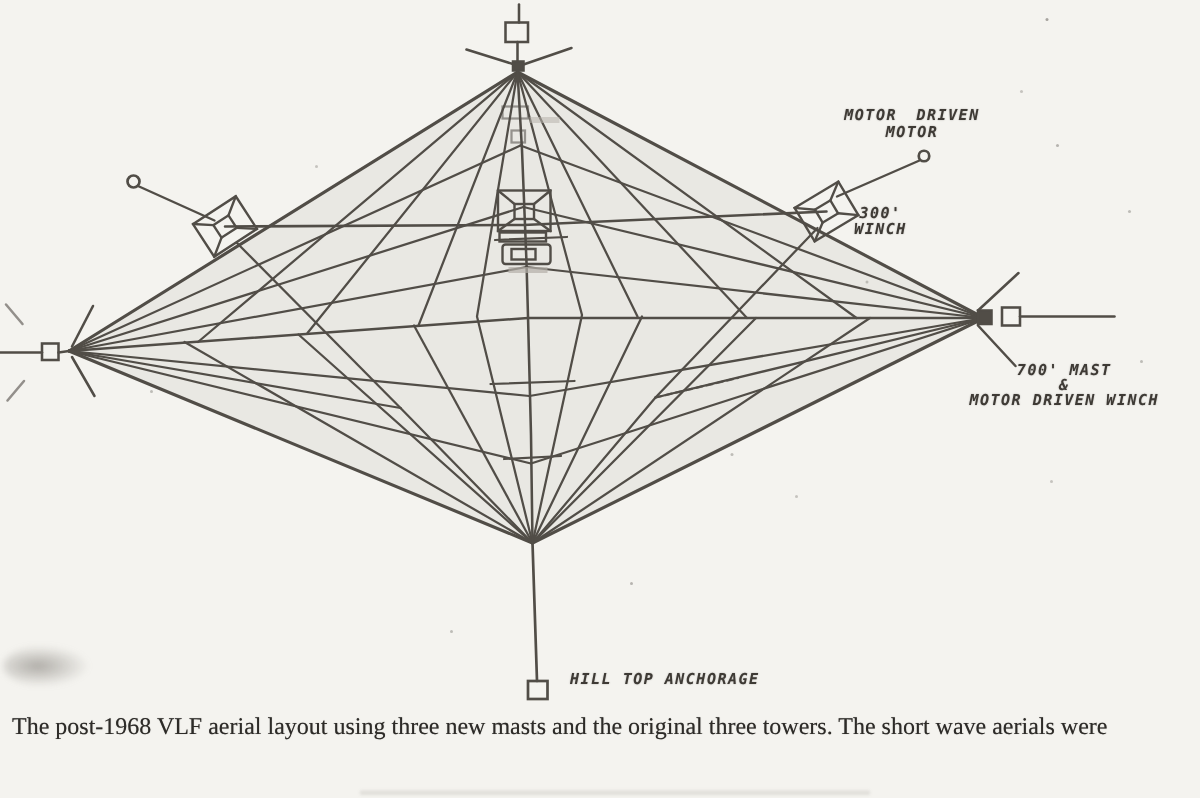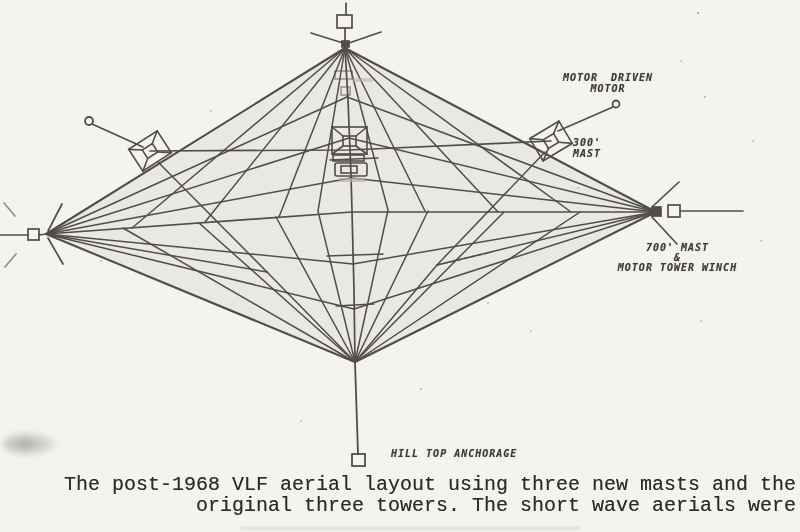--- a/index.html
+++ b/index.html
@@ -7,22 +7,22 @@
   }
   html,body{margin:0;padding:0;}
   #page{position:relative;width:800px;height:532px;background:var(--paper);overflow:hidden;
         font-family:"Liberation Sans",sans-serif;}
   svg{position:absolute;left:0;top:0;}
   .diagram-label{position:absolute;font-family:"DejaVu Sans Mono",monospace;font-weight:bold;
         font-size:10px;line-height:11px;letter-spacing:1px;color:var(--label_ink);
         text-shadow:0 0 1px rgba(62,58,53,.45);white-space:nowrap;font-style:italic;}
   .center{text-align:center;}
   .caption{position:absolute;left:8px;top:474px;width:788px;
-        font-family:Liberation Mono, monospace;font-size:20px;line-height:21px;
-        color:var(--caption_ink);text-shadow:0 0 .5px rgba(45,43,40,.55);text-align:right;}
+        font-family:Liberation Serif, serif;font-size:16px;line-height:21px;
+        color:var(--caption_ink);text-shadow:0 0 .5px rgba(45,43,40,.55);}
   .caption .l2{padding-left:13px;}
   .smudge{position:absolute;left:2px;top:430px;width:58px;height:28px;border-radius:50%;
         background:radial-gradient(ellipse at 40% 50%, rgba(120,116,110,.55), rgba(120,116,110,0) 70%);
         filter:blur(2px);}
   .bottom-smear{position:absolute;left:240px;top:527px;width:340px;height:3px;background:#c9c6c0;
         opacity:.45;filter:blur(1px);}
   .speckles{position:absolute;left:697px;top:12px;width:2px;height:2px;background:rgba(90,86,80,.5);
         border-radius:50%;
         box-shadow:7px 84px 0 rgba(90,86,80,.4), 55px 128px 0 rgba(90,86,80,.35),
         -277px 376px 0 rgba(90,86,80,.4), -210px 290px 0 rgba(90,86,80,.35),
@@ -180,30 +180,30 @@
     </g>
   </svg>
 
   <div class="diagram-label center" style="left:538px;top:72px;width:140px;word-spacing:6px;">
     <div>MOTOR DRIVEN</div>
     <div style="word-spacing:1px;">MOTOR</div>
   </div>
 
   <div class="diagram-label center" style="left:556px;top:137px;width:62px;">
     <div>300'</div>
-    <div>MAST</div>
-  </div>
-
-  <div class="diagram-label center" style="left:600px;top:242px;width:155px;">
+    <div>WINCH</div>
+  </div>
+
+  <div class="diagram-label center" style="left:632px;top:242px;width:155px;">
     <div>700' MAST</div>
     <div style="line-height:9px;">&amp;</div>
-    <div>MOTOR TOWER WINCH</div>
-  </div>
-
-  <div class="diagram-label" style="left:391px;top:448px;text-align:right;">HILL TOP ANCHORAGE</div>
+    <div>MOTOR DRIVEN WINCH</div>
+  </div>
+
+  <div class="diagram-label" style="left:380px;top:448px;text-align:right;">HILL TOP ANCHORAGE</div>
 
   <div class="smudge"></div>
   <div class="bottom-smear"></div>
   <div class="speckles"></div>
 
   <div class="caption">
     <div class="l1">The post-1968 VLF aerial layout using three new masts and the original three towers. The short wave aerials were</div>
   </div>
 
 </div>

